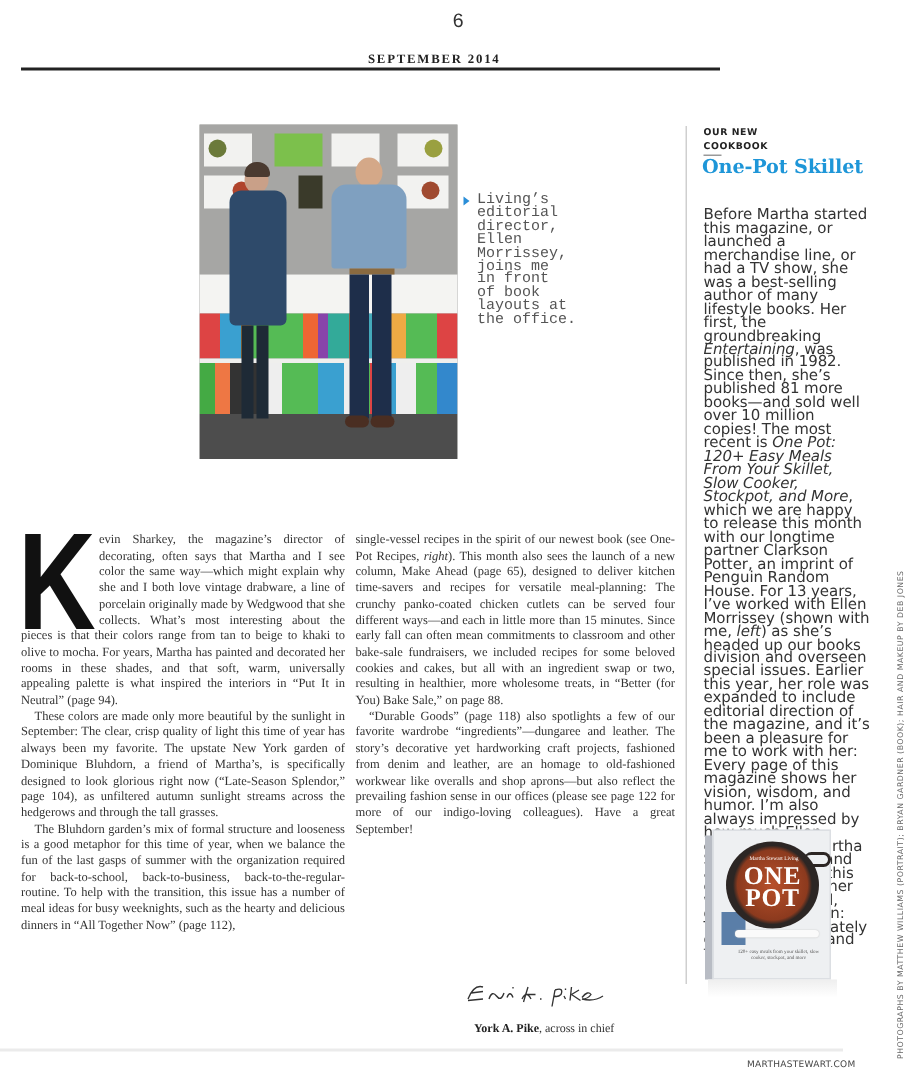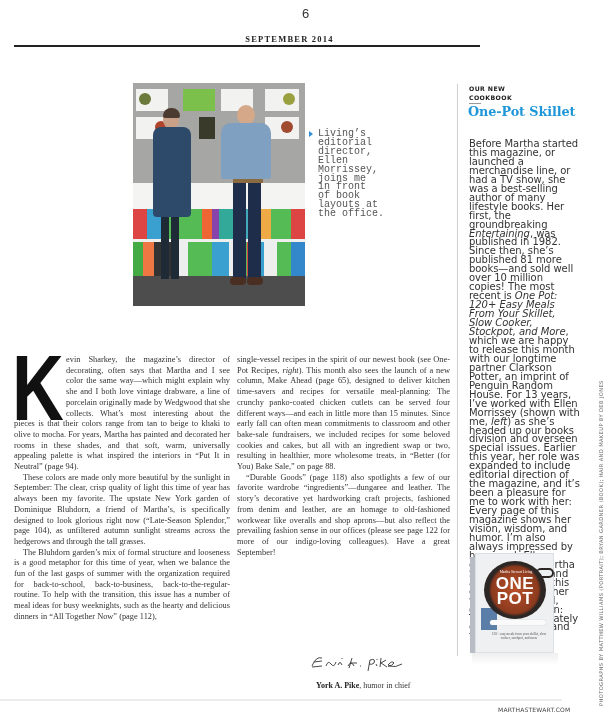--- a/index.html
+++ b/index.html
@@ -48,21 +48,21 @@
   .side-body { position: absolute; left: 469px; top: 140px; width: 112px; font-family: "DejaVu Sans", sans-serif; font-weight: normal; font-size: 10px; line-height: 8.95px; color: #333; letter-spacing: -0.05px; }
   .side-body em { font-style: italic; }
 
   
   .cookbook { position: absolute; left: 470px; top: 553px; width: 84px; height: 100px; }
   .cb-spine { position: absolute; left: 0; top: 4px; width: 6px; height: 96px; background: #b8bcc4; }
   .cb-cover { position: absolute; left: 5px; top: 0; width: 79px; height: 100px; background: #eef0f2; border: 1px solid #dcdfe3; }
   .cb-pan { position: absolute; left: 8px; top: 7px; width: 62px; height: 58px; border-radius: 50%; background: radial-gradient(circle at 50% 50%, #b8502a 0%, #8c3a1e 55%, #2c2624 62%, #2c2624 100%); }
   .cb-handle { position: absolute; left: 60px; top: 14px; width: 18px; height: 10px; border: 2px solid #2c2624; border-radius: 6px; border-left: none; }
   .cb-brand { position: absolute; left: 12px; top: 16px; width: 56px; text-align: center; font-family: "Liberation Serif", serif; font-size: 3.6px; color: #fff; }
-  .cb-title { position: absolute; left: 10px; top: 22px; width: 58px; text-align: center; font-family: Liberation Sans, sans-serif; font-weight: bold; font-size: 17px; line-height: 15px; color: #fff; letter-spacing: 0.5px; }
+  .cb-title { position: absolute; left: 10px; top: 22px; width: 58px; text-align: center; font-family: Liberation Serif, serif; font-weight: bold; font-size: 17px; line-height: 15px; color: #fff; letter-spacing: 0.5px; }
   .cb-spoon { position: absolute; left: 14px; top: 66px; width: 56px; height: 5px; background: #fafafa; border-radius: 3px; box-shadow: 0 0 1px #bbb; }
   .cb-cloth { position: absolute; left: 5px; top: 54px; width: 16px; height: 22px; background: #5a7ea8; }
   .cb-sub { position: absolute; left: 12px; top: 78px; width: 62px; text-align: center; font-family: "Liberation Serif", serif; font-size: 3.4px; line-height: 4px; color: #555; }
   .cb-shadow { position: absolute; left: 2px; top: 100px; width: 86px; height: 12px; background: linear-gradient(#eeeeee, #ffffff); }
 
   .bottom-rule { position: absolute; left: 0; top: 699px; width: 562px; height: 2px; background: #ebebeb; }
   .site { position: absolute; left: 498px; top: 706px; font-family: "DejaVu Sans", sans-serif; font-size: 6px; color: #444; letter-spacing: 0.2px; }
 
   .credit { position: absolute; left: 598px; top: 706px; transform: rotate(-90deg); transform-origin: left top; white-space: nowrap; font-family: "DejaVu Sans", sans-serif; font-size: 5.2px; letter-spacing: 0.35px; color: #666; }
 </style>
@@ -129,21 +129,21 @@
 </div>
 
 <div class="col col2">
   <p class="first"><span>single-vessel recipes in the spirit of our newest book (see One-Pot Recipes, </span><em>right</em><span>). This month also sees the launch of a new column, Make Ahead (page 65), designed to deliver kitchen time-savers and recipes for versatile meal-planning: The crunchy panko-coated chicken cutlets can be served four different ways—and each in little more than 15 minutes. Since early fall can often mean commitments to classroom and other bake-sale fundraisers, we included recipes for some beloved cookies and cakes, but all with an ingredient swap or two, resulting in healthier, more wholesome treats, in “Better (for You) Bake Sale,” on page 88.</span></p>
   <p>“Durable Goods” (page 118) also spotlights a few of our favorite wardrobe “ingredients”—dungaree and leather. The story’s decorative yet hardworking craft projects, fashioned from denim and leather, are an homage to old-fashioned workwear like overalls and shop aprons—but also reflect the prevailing fashion sense in our offices (please see page 122 for more of our indigo-loving colleagues). Have a great September!</p>
 </div>
 
 <svg class="signature" viewBox="0 0 110 20">
   <path d="M4 14 Q8 4 14 6 M6 10 L14 9 M4 15 L14 14 M18 14 Q20 8 23 12 Q26 16 28 10 M30 13 Q32 8 34 13 M34 6 L34 7 M40 14 Q43 8 46 14 M44 6 L41 16 M42 11 L49 11 M52 14 L53 14 M62 8 L60 19 M62 8 Q68 6 66 11 Q64 13 61 12 M68 12 L69 14 M69 7 L69 8 M73 6 L72 15 M73 11 L78 8 M73 11 L79 15 M80 13 Q84 8 86 11 Q84 14 80 14 Q88 16 94 12" stroke="#333" stroke-width="0.9" fill="none"></path>
 </svg>
-<div class="sig-name"><b>York A. Pike</b><span>, humor in chief</span></div>
+<div class="sig-name"><b>York A. Pike</b><span>, across in chief</span></div>
 
 <div class="side-vrule"></div>
 <div class="side-kicker">
   <div>OUR NEW</div>
   <div>COOKBOOK</div>
 </div>
 <div class="side-short-rule"></div>
 <div class="side-title">One-Pot Skillet</div>
 <div class="side-body"><span>Before Martha started this magazine, or launched a merchandise line, or had a TV show, she was a best-selling author of many lifestyle books. Her first, the groundbreaking </span><em>Entertaining</em><span>, was published in 1982. Since then, she’s published 81 more books—and sold well over 10 million copies! The most recent is </span><em>One Pot: 120+ Easy Meals From Your Skillet, Slow Cooker, Stockpot, and More</em><span>, which we are happy to release this month with our longtime partner Clarkson Potter, an imprint of Penguin Random House. For 13 years, I’ve worked with Ellen Morrissey (shown with me, </span><em>left</em><span>) as she’s headed up our books division and overseen special issues. Earlier this year, her role was expanded to include editorial direction of the magazine, and it’s been a pleasure for me to work with her: Every page of this magazine shows her vision, wisdom, and humor. I’m also always impressed by how much Ellen embodies the Martha Stewart brand—and am reminded of this every time I see her with her husband, daughter, and son: They are passionately creative, sweet, and fun to be around.</span></div>
 

